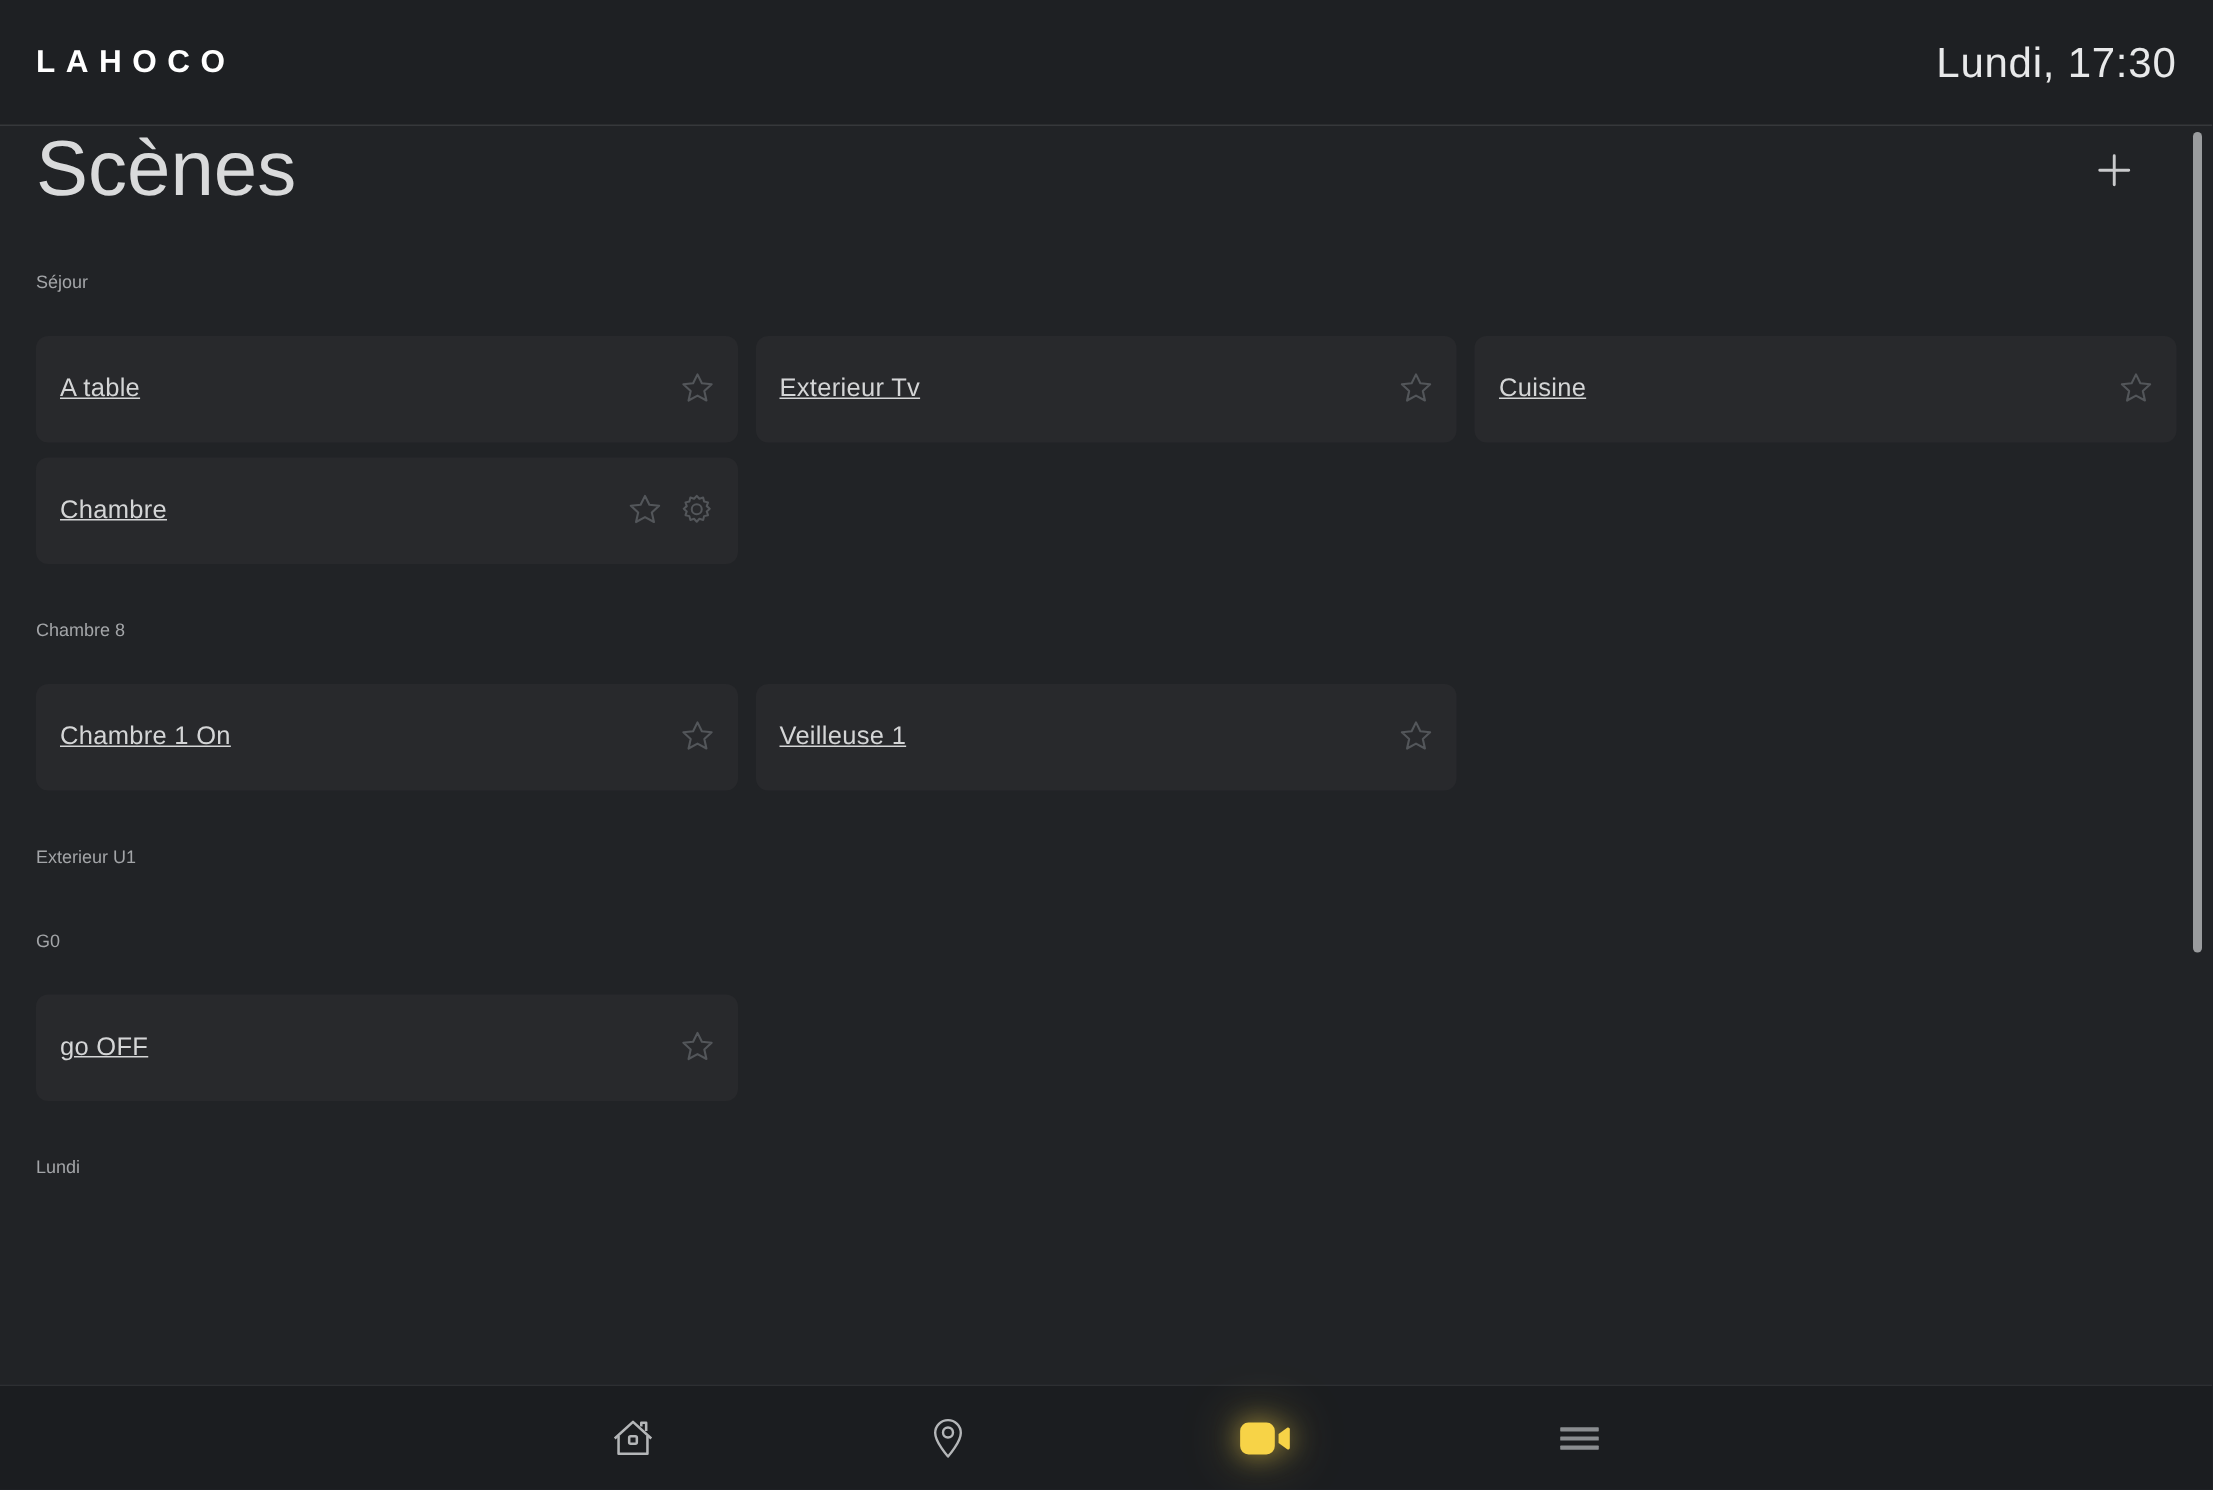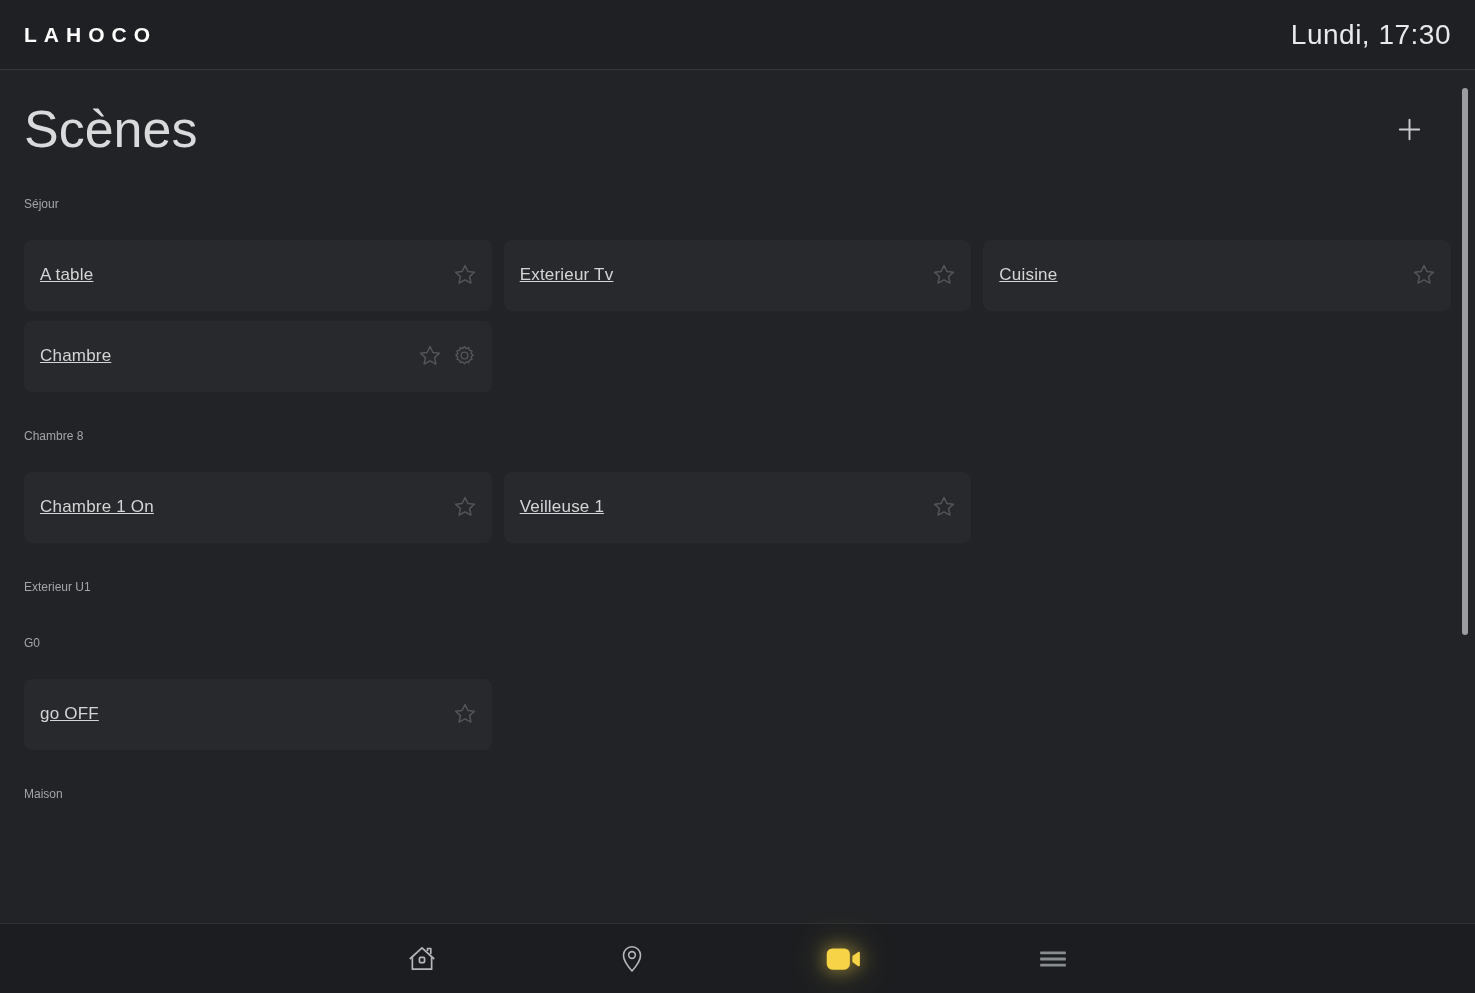--- a/index.html
+++ b/index.html
@@ -6,38 +6,37 @@
   body{
     width:1475px;height:993px;
     background:#212326;
     font-family:"Liberation Sans", sans-serif;
     overflow:hidden;
     position:relative;
     -webkit-font-smoothing:antialiased;
   }
   
   .header{
-    height:70px;background:#1e2023;
+    height:84px;background:#1e2023;
     border-bottom:1px solid #36383b;
     display:flex;align-items:center;justify-content:space-between;
     padding:0 24px;box-sizing:border-box;
   }
   .brand{
     color:#ffffff;font-size:21px;font-weight:700;letter-spacing:7px;
   }
   .datetime{
     color:#e8e9ea;font-size:28px;font-weight:500;letter-spacing:0.5px;
   }
   
   .main{
     padding:0 24px;box-sizing:border-box;
     height:852px;overflow:hidden;
   }
   .title-row{
-    margin-top:30px;
     display:flex;align-items:center;justify-content:space-between;
   }
   .page-title{
     color:#d9dadb;font-size:52px;font-weight:400;line-height:1.15;
   }
   .add-btn{
     width:40px;height:40px;margin-right:22px;
     display:flex;align-items:center;justify-content:center;
     cursor:pointer;background:none;border:none;padding:0;
   }
@@ -155,21 +154,21 @@
       <div class="section-label">Exterieur U1</div>
       <div class="section-label">G0</div>
       <div class="card-grid">
         <div class="scene-card">
           <div class="card-label">go OFF</div>
           <span class="card-icon"><svg viewBox="0 0 24 24" width="26" height="26" fill="none" stroke="#53565a" stroke-width="1.3" stroke-linejoin="round">
               <path d="M12 3.3l2.7 5.5 6 .6-4.5 4.1 1.3 5.9-5.5-3-5.5 3 1.3-5.9L3.3 9.4l6-.6z"></path>
             </svg></span>
         </div>
       </div>
-      <div class="section-label">Maison</div>
+      <div class="section-label">Lundi</div>
     </div>
 </div>
 
 <div class="scrollbar-thumb"></div>
 
 <div class="bottom-nav">
   <div class="nav-inner" id="nav-root">
       <div class="nav-item">
         <span style="display: flex;">
           <svg viewBox="0 0 24 24" width="34" height="34" fill="none" stroke="#b4b6b8" stroke-width="1.2" stroke-linejoin="round">

